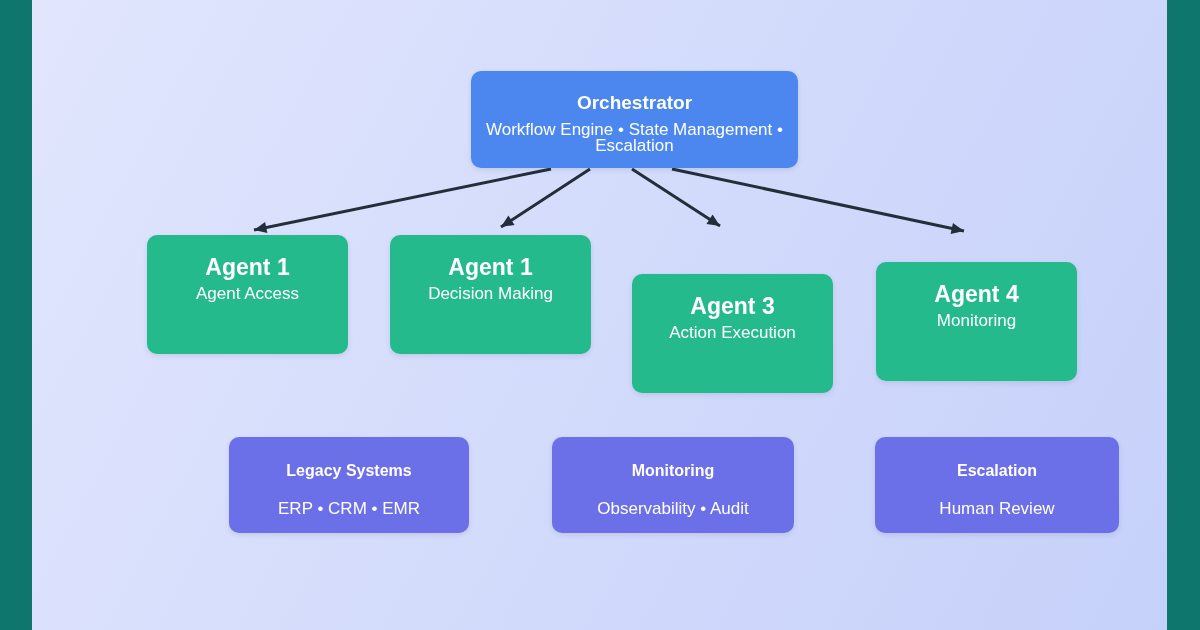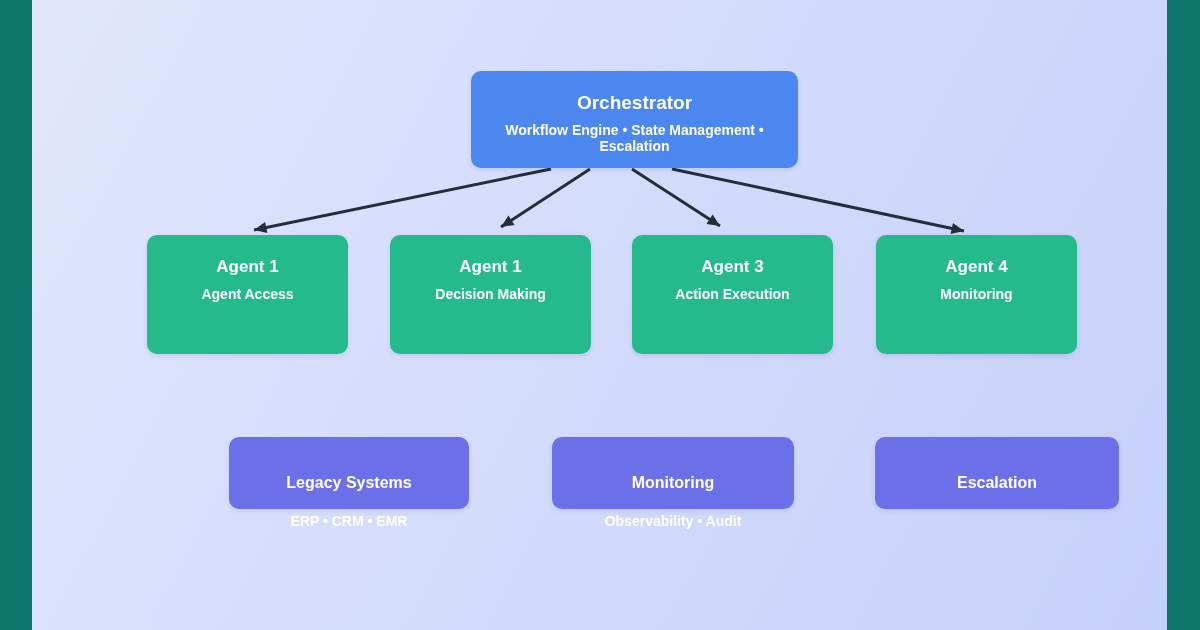--- a/index.html
+++ b/index.html
@@ -39,46 +39,45 @@
     position: absolute;
     border-radius: 10px;
     color: var(--text, #ffffff);
     text-align: center;
     box-sizing: border-box;
     padding-top: 22px;
     box-shadow: 0 2px 5px rgba(40, 50, 100, 0.12);
   }
   .node-title {
     font-weight: bold;
-    font-size: 17px;
+    font-size: 23px;
     line-height: 20px;
   }
   .node-subtitle {
     margin-top: 9px;
-    font-size: 14px;
+    font-size: 17px;
     line-height: 16px;
-    font-weight: bold;
   }
   .orchestrator {
     left: 439px; top: 71px; width: 327px; height: 97px;
     background: var(--orchestrator, #4b87ef);
   }
   .orchestrator .node-title { font-size: 19px; }
   .agent {
     top: 235px; height: 119px; width: 201px;
     background: var(--agent, #25ba8c);
   }
   .agent-1 { left: 115px; }
   .agent-2 { left: 358px; }
-  .agent-3 { left: 600px; }
-  .agent-4 { left: 844px; }
+  .agent-3 { left: 600px; margin-top: 39px; }
+  .agent-4 { left: 844px; margin-top: 27px; }
   .system {
-    top: 437px; height: 72px;
+    top: 437px; height: 96px;
     background: var(--system, #6c70e8);
-    padding-top: 36px;
+    padding-top: 24px;
   }
   .system .node-title { font-size: 16px; }
   .system .node-subtitle { margin-top: 20px; }
   .system-1 { left: 197px; width: 240px; }
   .system-2 { left: 520px; width: 242px; }
   .system-3 { left: 843px; width: 244px; }
 </style>
 </head>
 <body>
 
@@ -122,16 +121,17 @@
     <div class="node system system-1">
       <div class="node-title">Legacy Systems</div>
       <div class="node-subtitle">ERP • CRM • EMR</div>
     </div>
     <div class="node system system-2">
       <div class="node-title">Monitoring</div>
       <div class="node-subtitle">Observability • Audit</div>
     </div>
     <div class="node system system-3">
       <div class="node-title">Escalation</div>
+      <div class="node-subtitle">Human Review</div>
     </div>
 
   </div>
 </div>
 
 </body></html>

